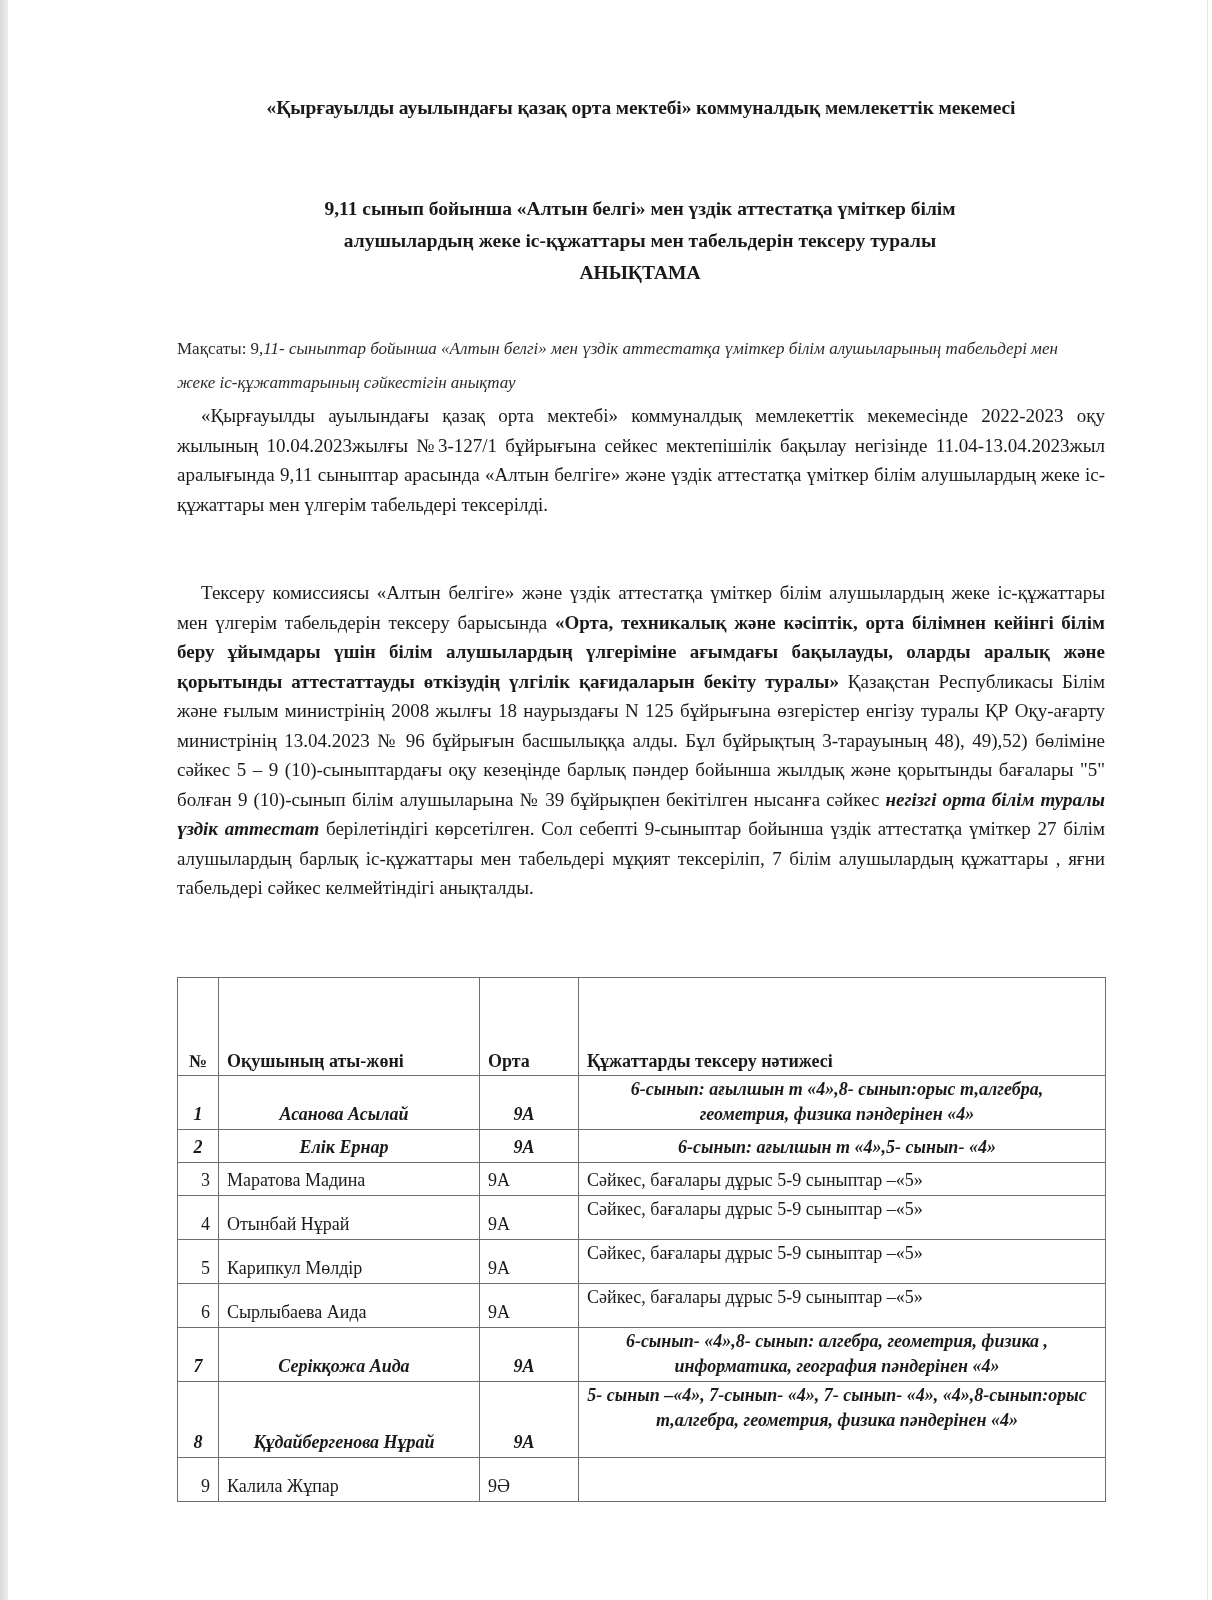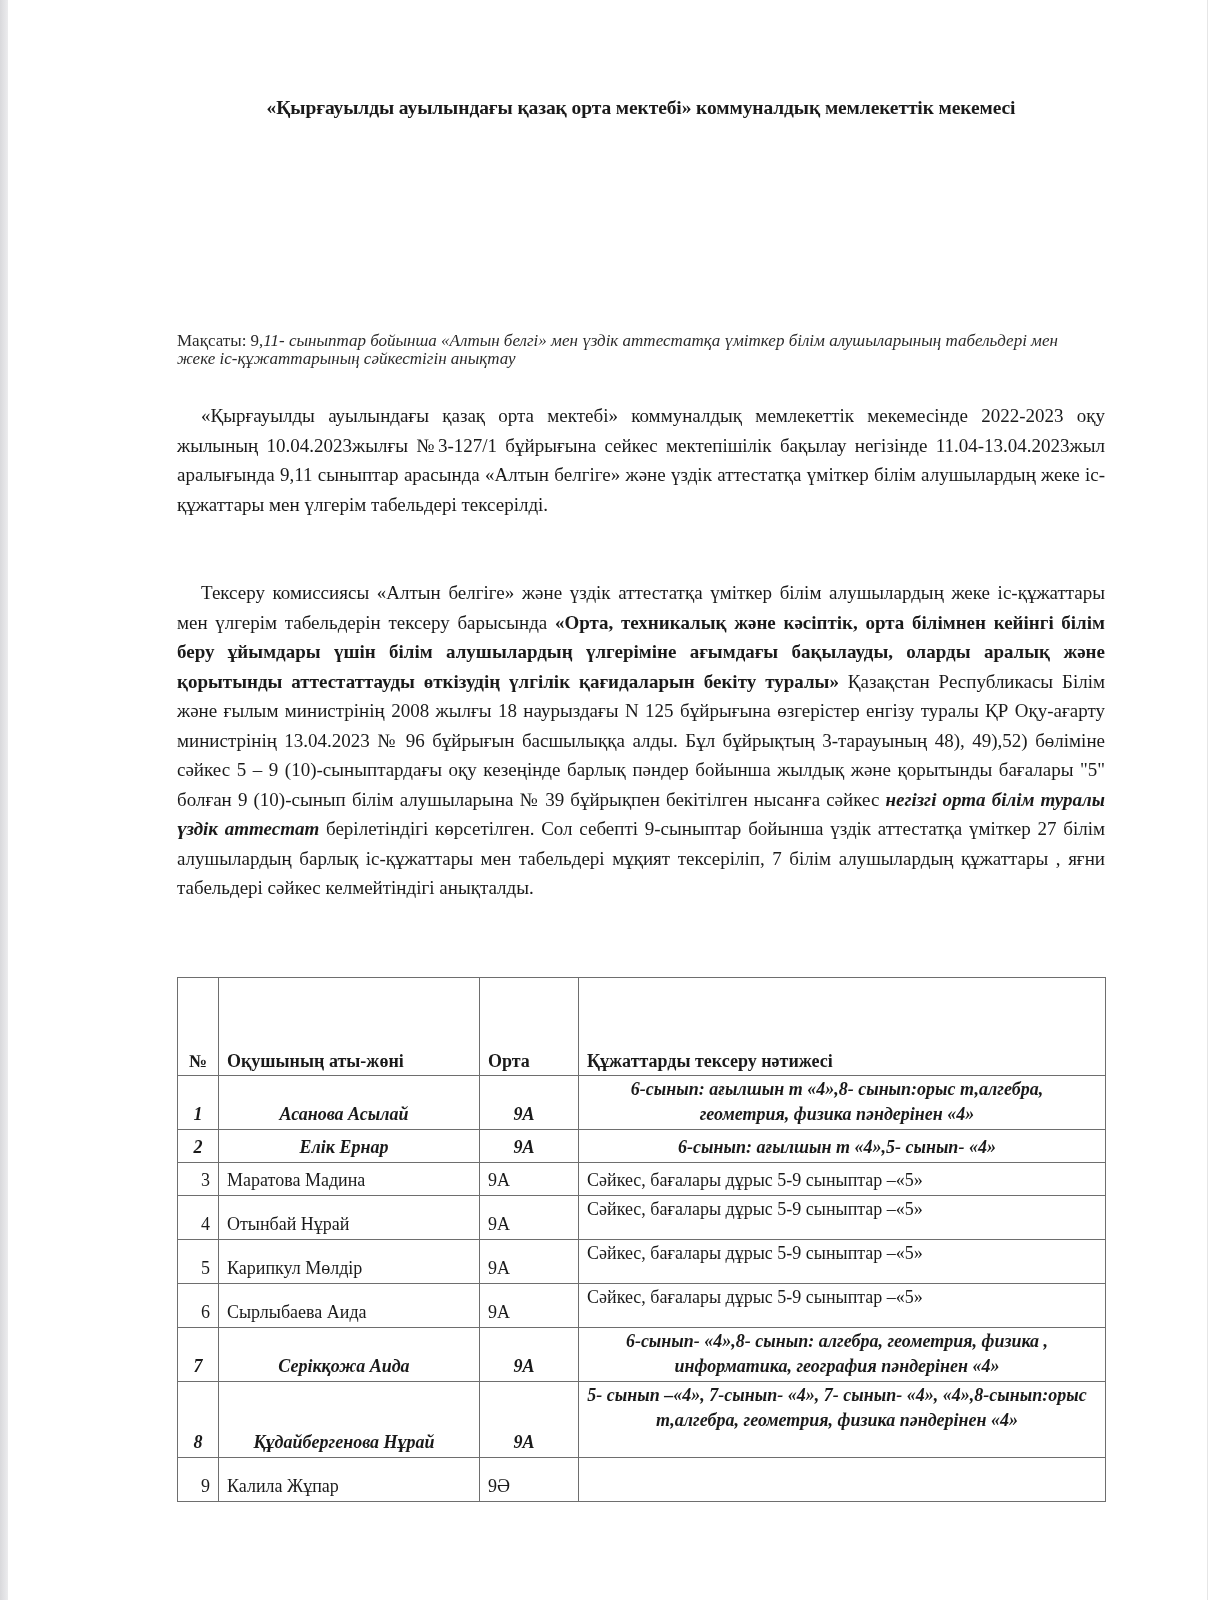--- a/index.html
+++ b/index.html
@@ -20,21 +20,21 @@
   .org-title {
     position:absolute; left:170px; top:97px; width:942px;
     text-align:center; font-weight:bold; font-size:19.5px; letter-spacing:-0.1px;
   }
   .doc-title {
     position:absolute; left:200px; top:193px; width:880px;
     text-align:center; font-weight:bold; font-size:19.5px; line-height:32px;
   }
   .purpose {
     position:absolute; left:177px; top:332px; width:900px;
-    font-size:17px; line-height:18px; color:#2a2a2a;
+    font-size:17px; line-height:34px; color:#2a2a2a;
   }
   .purpose .it { font-style:italic; }
   .para {
     position:absolute; left:177px; width:928px;
     font-size:19px; line-height:29.5px; text-align:justify; text-indent:24px;
   }
   .p1 { top:401px; }
   .p2 { top:565px;margin-top:13px; }
   .b { font-weight:bold; }
   .bi { font-weight:bold; font-style:italic; }
@@ -56,20 +56,23 @@
 </style>
 </head>
 <body>
 
 <div class="left-strip"></div>
 <div class="right-line"></div>
 
 <div class="org-title">«Қырғауылды ауылындағы қазақ орта мектебі» коммуналдық мемлекеттік мекемесі</div>
 
 <div class="doc-title">
+  <div>9,11 сынып бойынша  «Алтын белгі» мен үздік аттестатқа үміткер білім</div>
+  <div>алушылардың жеке іс-құжаттары мен табельдерін тексеру  туралы</div>
+  <div>АНЫҚТАМА</div>
 </div>
 
 <div class="purpose">
   <span>Мақсаты: 9,</span><span class="it">11- сыныптар бойынша «Алтын белгі» мен үздік аттестатқа үміткер білім алушыларының табельдері мен жеке іс-құжаттарының сәйкестігін анықтау</span>
 </div>
 
 <div class="para p1">«Қырғауылды ауылындағы қазақ орта мектебі» коммуналдық мемлекеттік мекемесінде 2022-2023 оқу жылының 10.04.2023жылғы №3-127/1 бұйрығына сейкес мектепішілік бақылау негізінде 11.04-13.04.2023жыл аралығында 9,11 сыныптар арасында  «Алтын белгіге» және үздік аттестатқа үміткер білім алушылардың  жеке іс-құжаттары мен үлгерім табельдері тексерілді.</div>
 
 <div class="para p2"><span>Тексеру комиссиясы  «Алтын белгіге» және үздік аттестатқа үміткер білім алушылардың жеке іс-құжаттары мен үлгерім табельдерін  тексеру барысында </span><span class="b">«Орта, техникалық және кәсіптік, орта білімнен кейінгі білім беру ұйымдары үшін білім алушылардың үлгеріміне ағымдағы бақылауды, оларды аралық және қорытынды аттестаттауды өткізудің үлгілік қағидаларын бекіту туралы»</span><span> Қазақстан Республикасы Білім және ғылым министрінің 2008 жылғы 18 наурыздағы N 125 бұйрығына өзгерістер енгізу туралы ҚР Оқу-ағарту министрінің 13.04.2023 № 96 бұйрығын басшылыққа алды. Бұл бұйрықтың 3-тарауының 48), 49),52) бөліміне сәйкес  5 – 9 (10)-сыныптардағы оқу кезеңінде барлық пәндер бойынша жылдық және қорытынды бағалары "5" болған 9 (10)-сынып білім алушыларына № 39 бұйрықпен бекітілген нысанға сәйкес </span><span class="bi">негізгі орта білім туралы үздік аттестат</span><span> берілетіндігі көрсетілген. Сол себепті 9-сыныптар бойынша үздік аттестатқа үміткер 27 білім алушылардың барлық іс-құжаттары мен табельдері мұқият тексеріліп, 7 білім алушылардың құжаттары , яғни табельдері сәйкес келмейтіндігі анықталды.</span></div>
 

